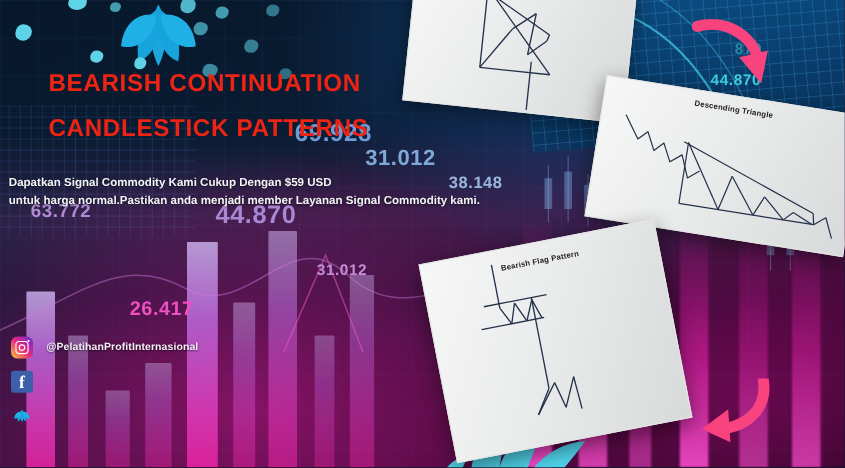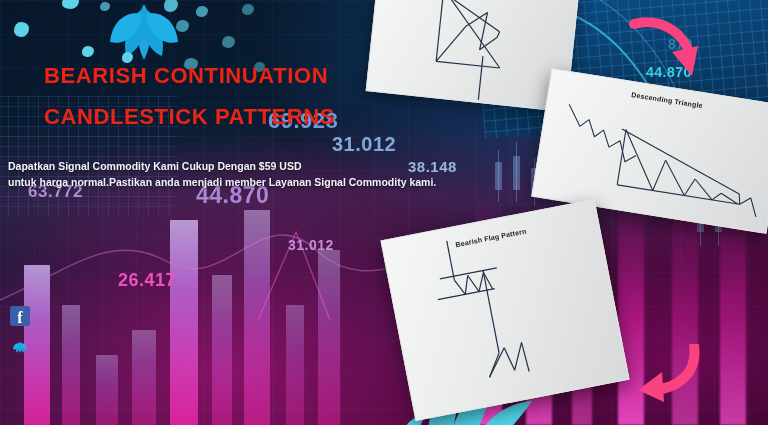--- a/index.html
+++ b/index.html
@@ -303,20 +303,29 @@
     </svg>
   </div>
 
   <div class="title">BEARISH CONTINUATION
 CANDLESTICK PATTERNS</div>
   <div class="subtitle">Dapatkan Signal Commodity Kami Cukup Dengan $59 USD
 untuk harga normal.Pastikan anda menjadi member Layanan Signal Commodity kami.</div>
 
   <div class="social">
 
+    <div class="srow">
+      <div class="sicon">
+        <div class="ig">
+            <div class="ring"></div>
+            <div class="dot"></div>
+          </div>
+      </div>
+      <div class="slabel">@PelatihanProfitInternasional</div>
+    </div>
 
     <div class="srow">
       <div class="sicon">
         <div class="fb">
             <span>f</span>
           </div>
       </div>
     </div>
 
 

